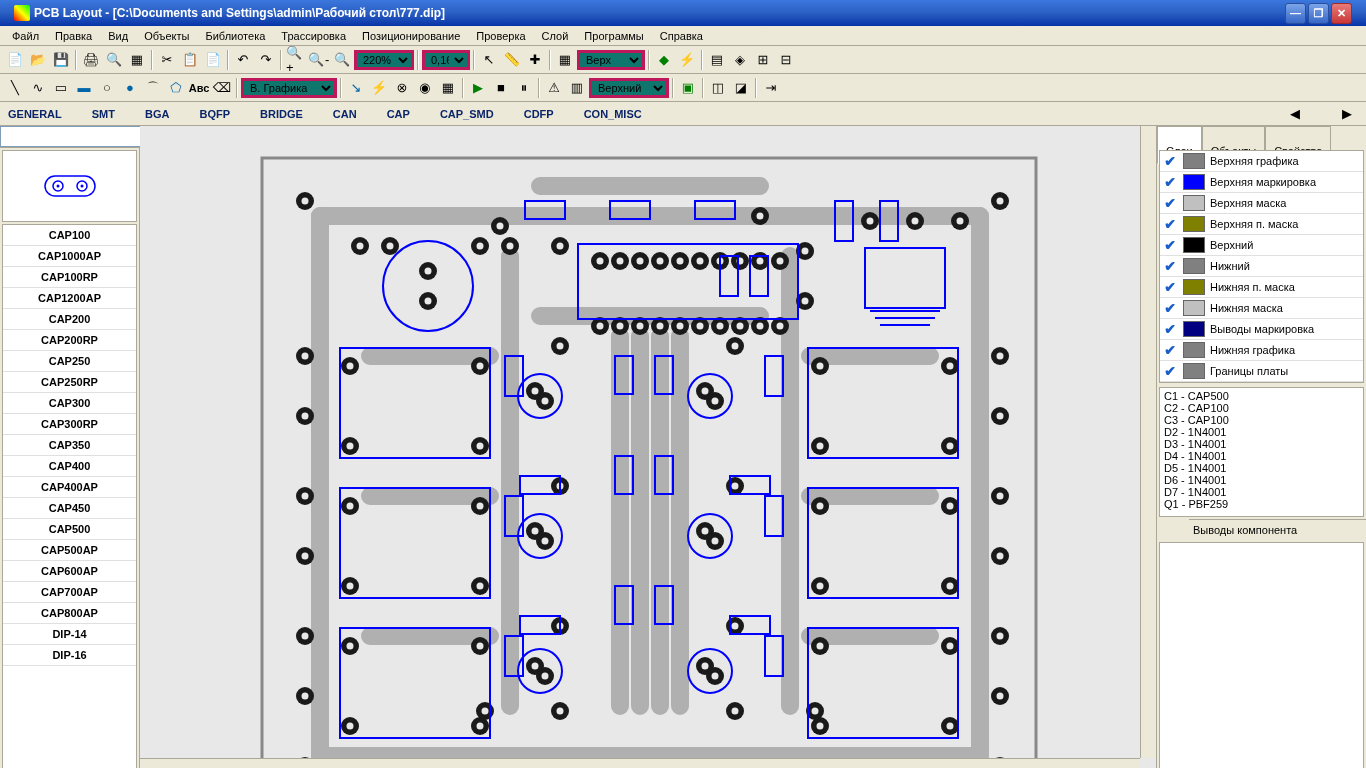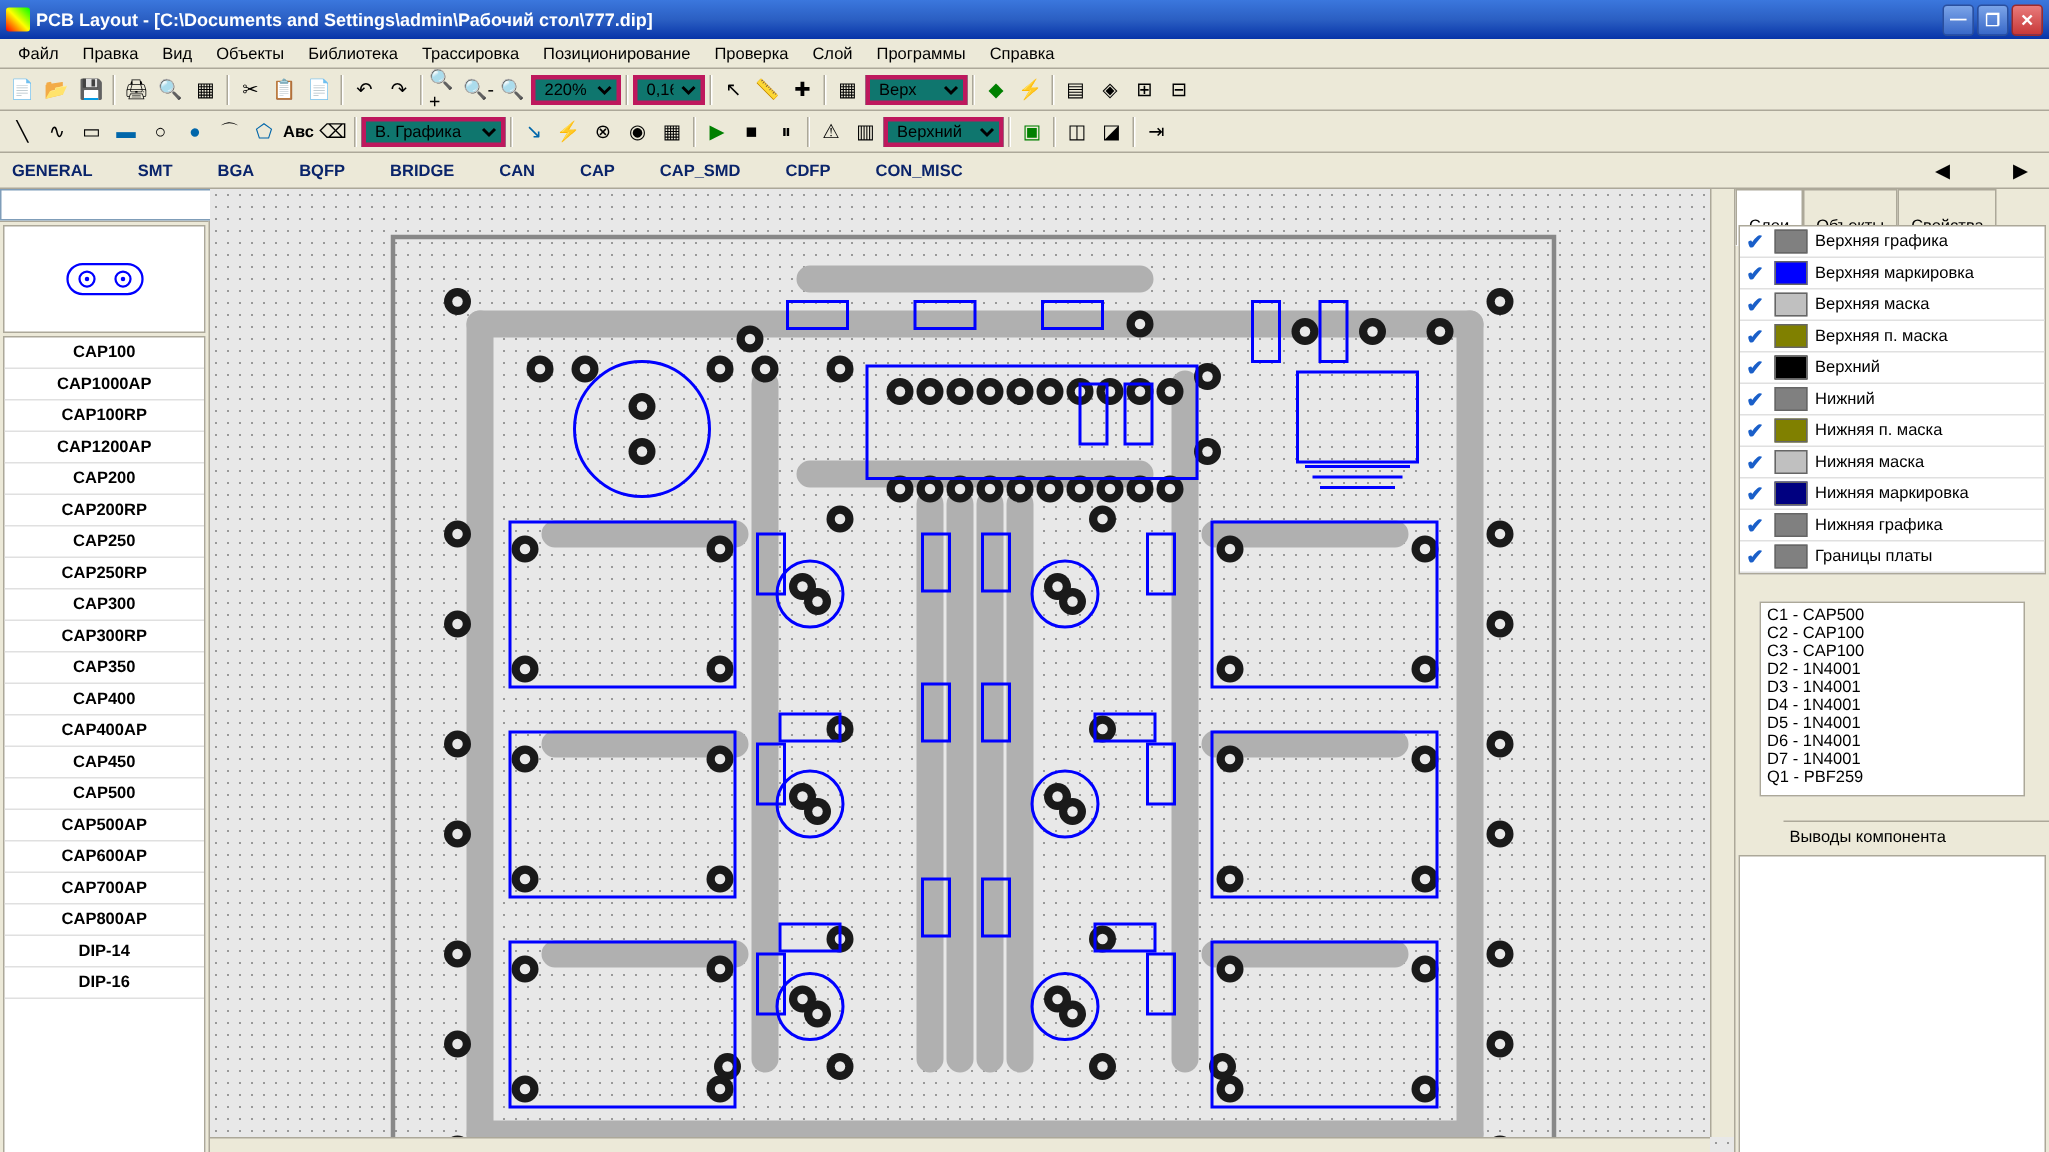--- a/index.html
+++ b/index.html
@@ -1,17 +1,17 @@
 <!DOCTYPE html>
 <html><head>
 <meta charset="utf-8">
 <style>
 * { margin: 0; padding: 0; box-sizing: border-box; font-family: Tahoma, sans-serif; font-size: 11px; }
 body { background: #ece9d8; overflow: hidden; width: 1366px; height: 768px; }
-.titlebar { background: linear-gradient(to bottom, #3b77dd 0%, #2b5fc3 50%, #0734a8 100%); height: 26px; display: flex; align-items: center; padding: 0 4px; color: white; }
+.titlebar { background: linear-gradient(to bottom, #3b77dd 0%, #2b5fc3 50%, #0734a8 100%); height: 26px; display: flex; align-items: center; padding: 0 14px; color: white; }
 .titlebar-icon { width: 16px; height: 16px; margin-right: 4px; background: linear-gradient(45deg, #f00, #ff0, #0f0); border-radius: 2px; }
 .titlebar-text { flex: 1; font-weight: bold; font-size: 12px; }
 .win-btns { display: flex; gap: 2px; }
 .win-btn { width: 21px; height: 21px; background: linear-gradient(to bottom, #7ba4e8, #3868c8); border: 1px solid #2a4f9e; border-radius: 3px; color: white; display: flex; align-items: center; justify-content: center; font-weight: bold; cursor: pointer; }
 .win-btn.close { background: linear-gradient(to bottom, #e87b7b, #c83838); border-color: #9e2a2a; }
 .menubar { background: #ece9d8; height: 20px; display: flex; align-items: center; padding: 0 4px; border-bottom: 1px solid #aca899; }
 .menu-item { padding: 2px 8px; cursor: pointer; }
 .toolbar { background: #ece9d8; height: 28px; display: flex; align-items: center; padding: 2px 4px; border-bottom: 1px solid #aca899; gap: 1px; }
 .tool-btn { width: 22px; height: 22px; border: 1px solid transparent; display: flex; align-items: center; justify-content: center; cursor: pointer; font-size: 13px; }
 .tool-sep { width: 2px; height: 20px; border-left: 1px solid #aca899; border-right: 1px solid #fff; margin: 0 2px; }
@@ -31,21 +31,21 @@
 .right-panel { width: 210px; background: #ece9d8; border-left: 1px solid #aca899; display: flex; flex-direction: column; }
 .panel-tabs { display: flex; height: 22px; }
 .panel-tab { padding: 18px 8px; border: 1px solid #aca899; background: #ece9d8; cursor: pointer; font-size: 11px; }
 .panel-tab.active { background: white; border-bottom-color: white; }
 .layers-list { background: white; border: 1px solid #aca899; margin: 2px; }
 .layer-row { display: flex; align-items: center; height: 21px; border-bottom: 1px solid #e0e0e0; cursor: pointer; }
 .layer-check { width: 20px; height: 18px; display: flex; align-items: center; justify-content: center; color: #1a5fc9; font-weight: bold; font-size: 14px; }
 .layer-color { width: 22px; height: 16px; margin: 0 3px; border: 1px solid #666; }
 .layer-name { flex: 1; padding-left: 2px; }
 .proj-header { height: 28px; display: flex; align-items: center; padding: 0 4px; border-top: 1px solid #aca899; }
-.proj-list { flex: 0 0 130px; background: white; border: 1px solid #aca899; margin: 16px; overflow-y: scroll; padding: 2px; }
+.proj-list { flex: 0 0 130px; background: white; border: 1px solid #aca899; margin: 2px; overflow-y: scroll; padding: 2px; }
 .proj-item { padding: 0px 2px; cursor: pointer; }
 .pins-header { padding: 4px; border-top: 1px solid #aca899; margin-left: 32px; }
 .pins-area { flex: 1; background: white; border: 1px solid #aca899; margin: 2px; }
 .scrollbar-v { width: 16px; background: #ece9d8; border-left: 1px solid #aca899; }
 .scrollbar-h { height: 16px; background: #ece9d8; border-top: 1px solid #aca899; }
 svg { display: block; }
 </style>
 </head>
 <body>
 
@@ -514,21 +514,21 @@
           <div class="layer-name">Нижняя п. маска</div>
         </div>
         <div class="layer-row">
           <div class="layer-check">✔</div>
           <div class="layer-color" style="background:#c0c0c0"></div>
           <div class="layer-name">Нижняя маска</div>
         </div>
         <div class="layer-row">
           <div class="layer-check">✔</div>
           <div class="layer-color" style="background:#000080"></div>
-          <div class="layer-name">Нижняя маркировка</div>
+          <div class="layer-name">Выводы маркировка</div>
         </div>
         <div class="layer-row">
           <div class="layer-check">✔</div>
           <div class="layer-color" style="background:#808080"></div>
           <div class="layer-name">Нижняя графика</div>
         </div>
         <div class="layer-row">
           <div class="layer-check">✔</div>
           <div class="layer-color" style="background:#808080"></div>
           <div class="layer-name">Границы платы</div>

